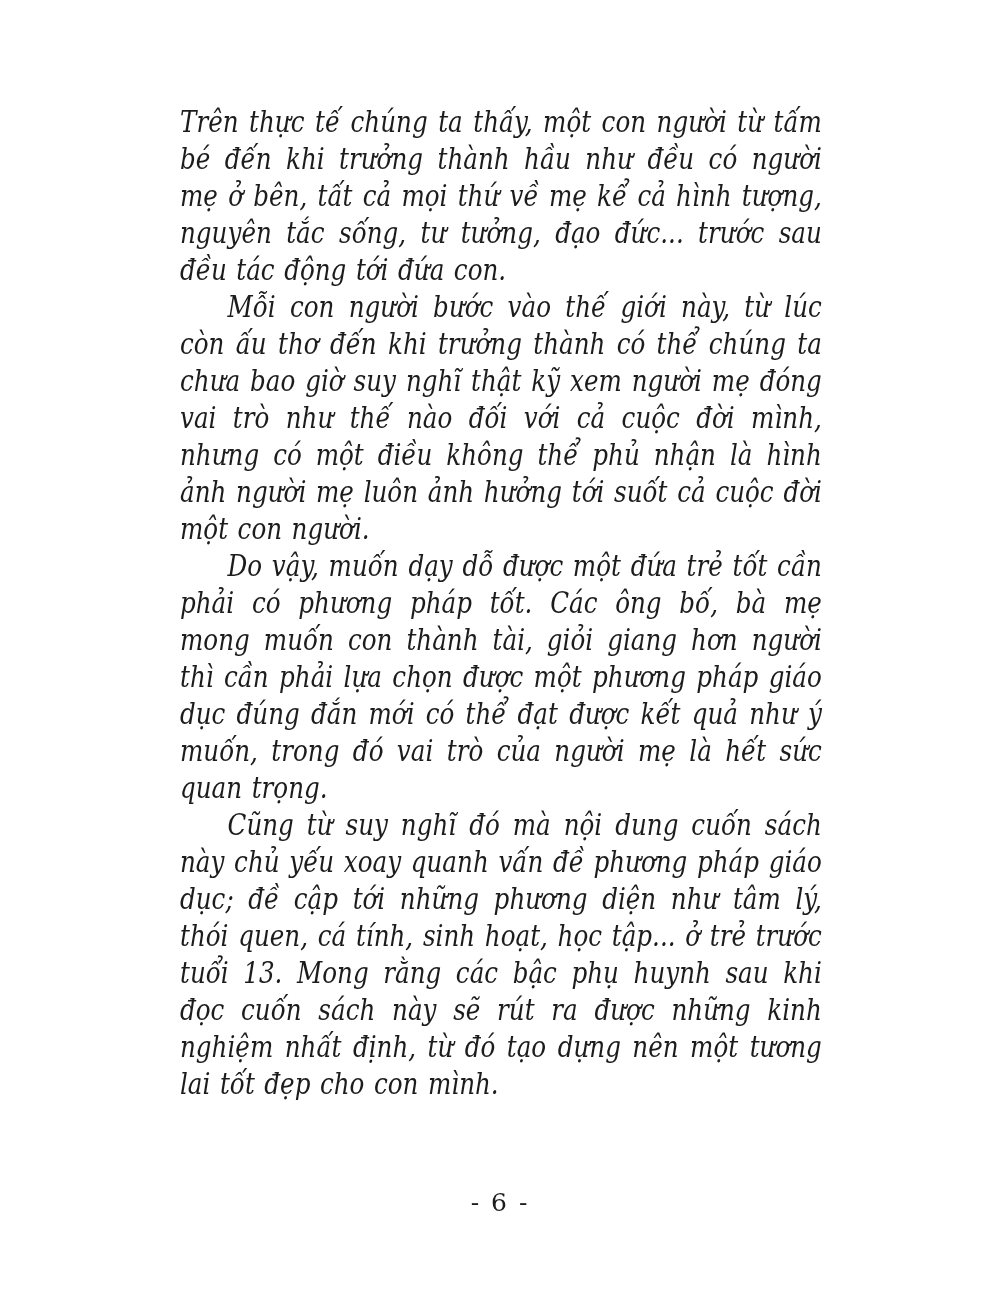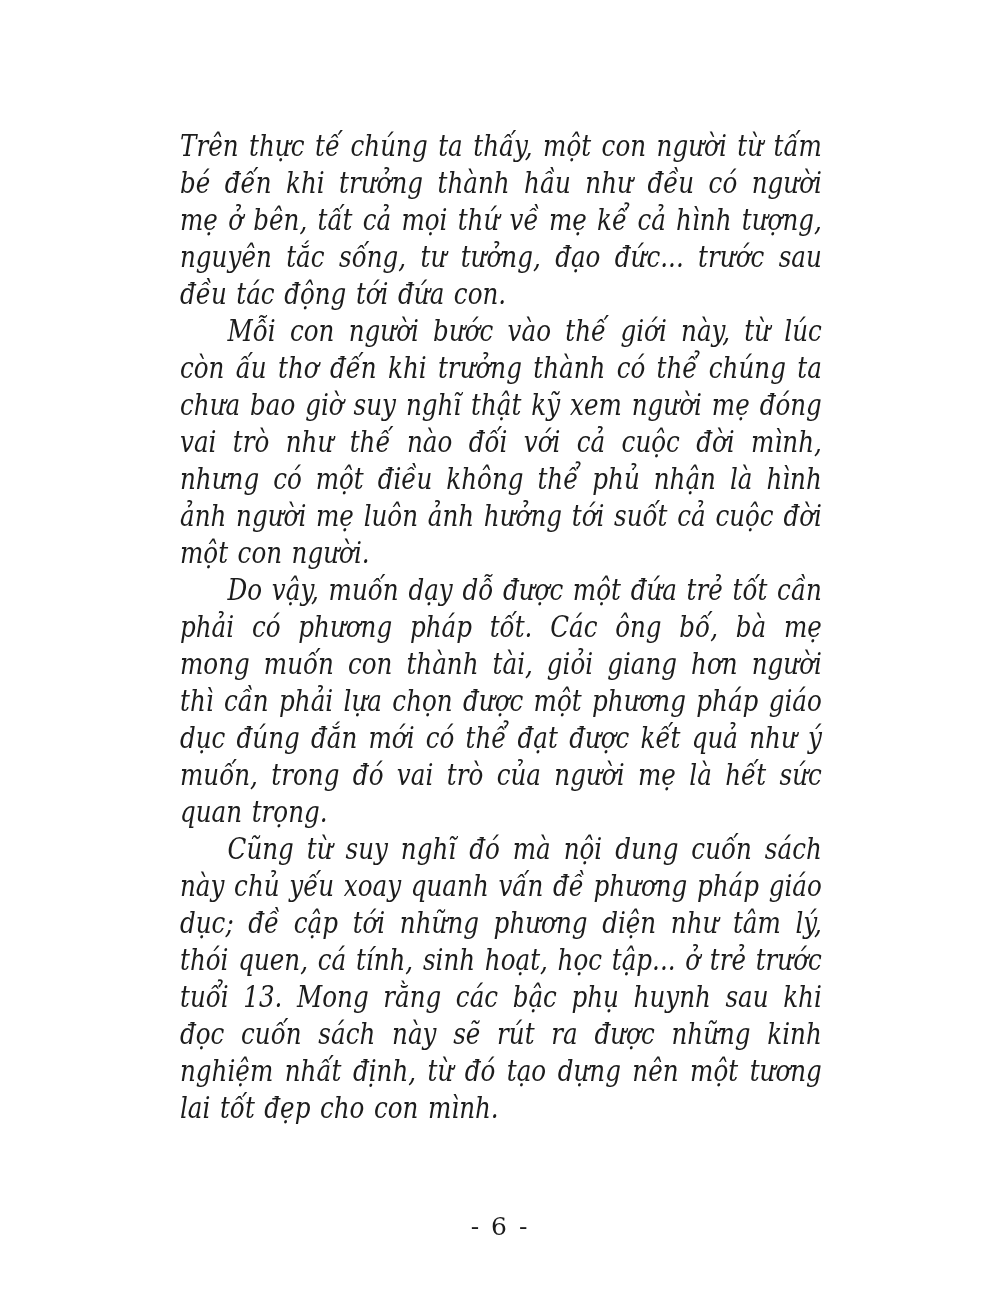--- a/index.html
+++ b/index.html
@@ -11,21 +11,20 @@
     width: 1000px;
     height: 1294px;
     position: relative;
     overflow: hidden;
     font-family: "DejaVu Serif", serif;
   }
   .page {
     position: absolute;
     inset: 0;
     background: #ffffff;
-    margin-top: 24px;
   }
   .text-block {
     position: absolute;
     left: 180px;
     top: 104px;
     width: 756px;               
     transform: scaleX(0.849);   
     transform-origin: 0 0;
     color: #1c1c1c;
     font-style: italic;

